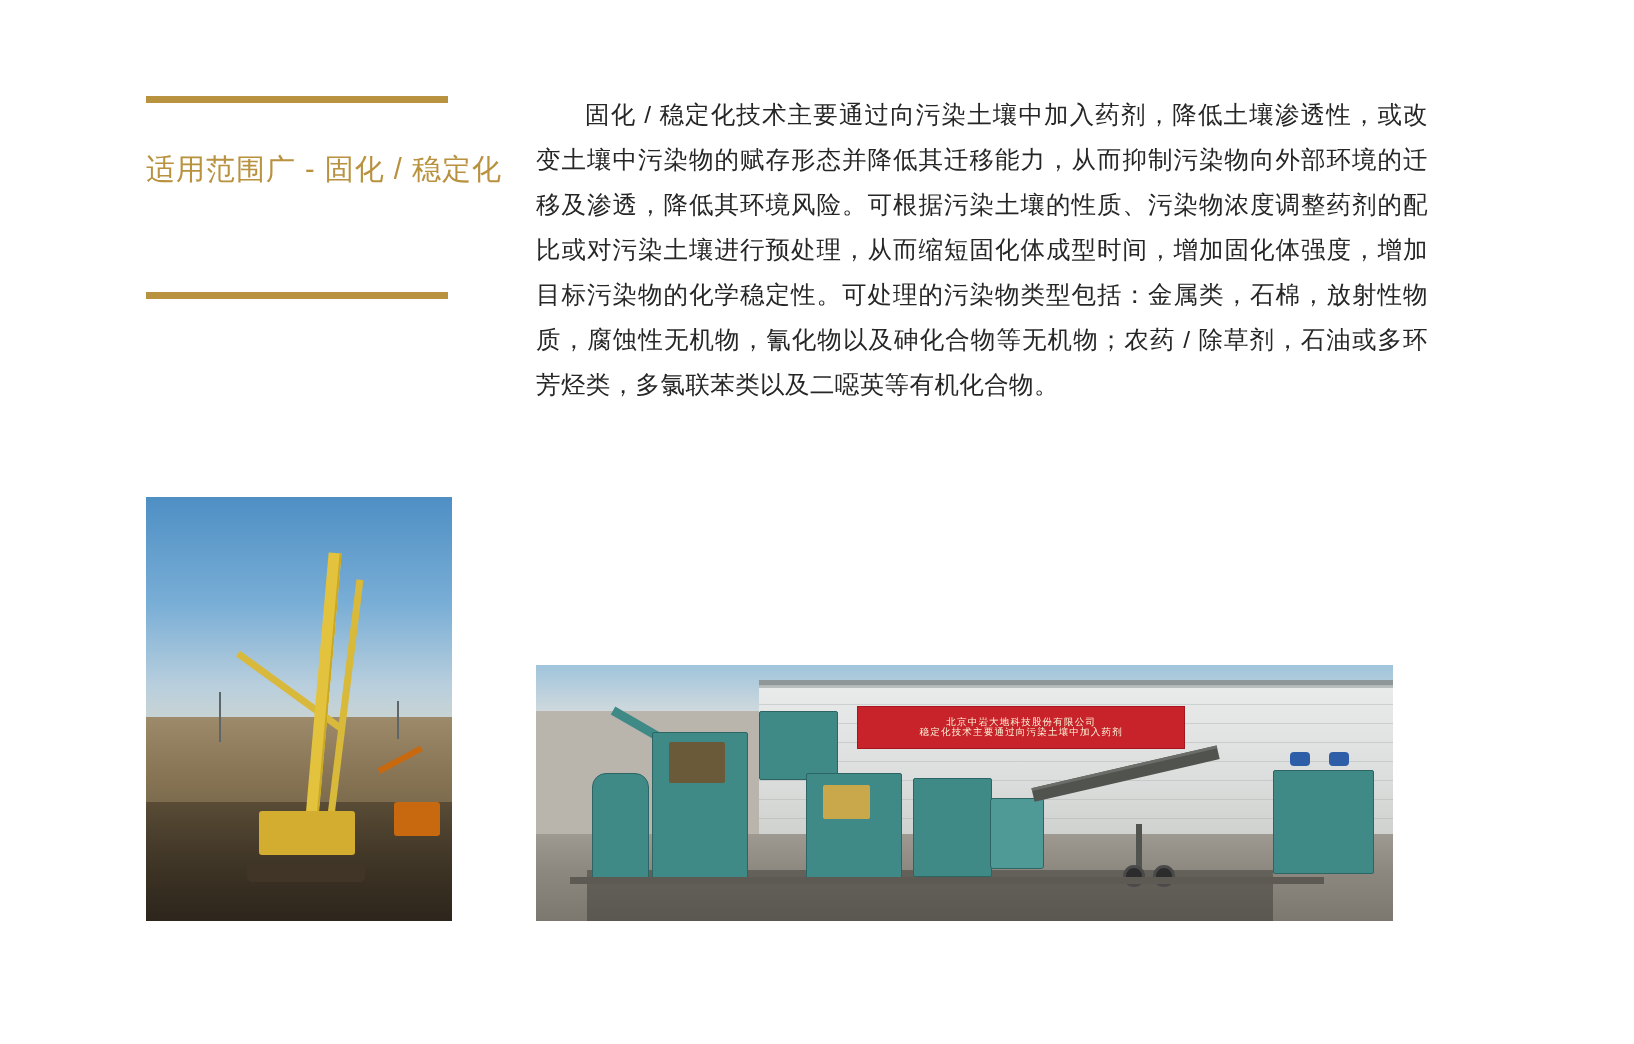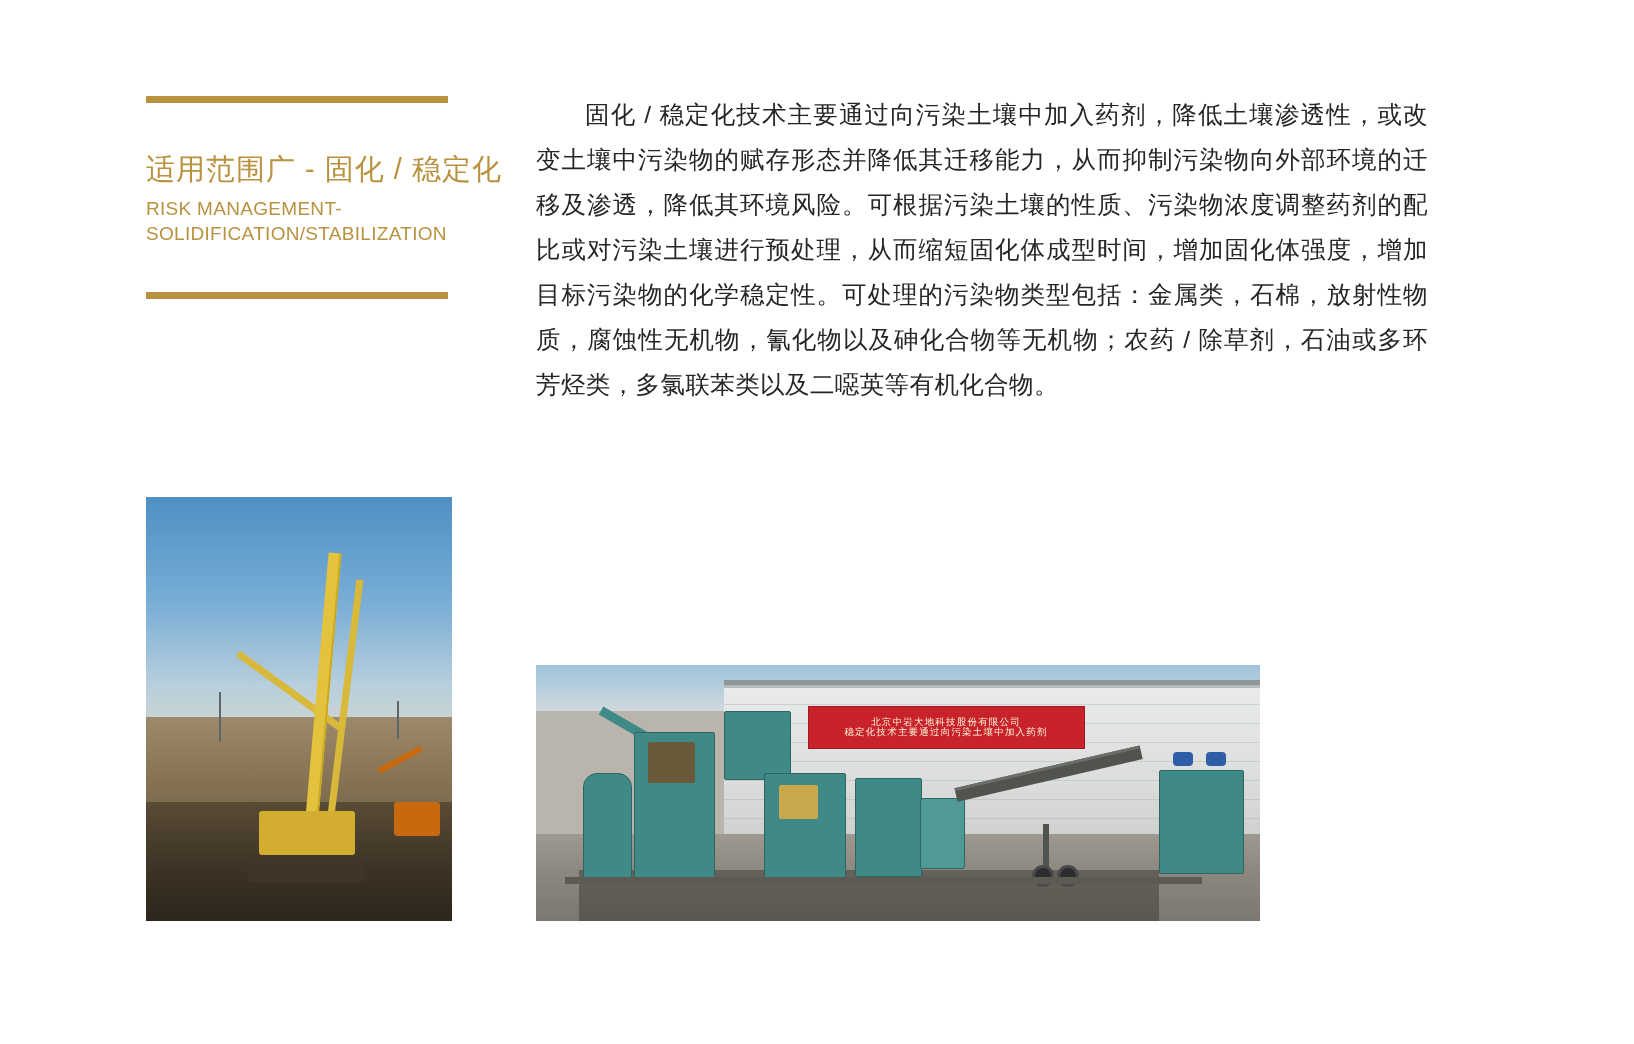--- a/index.html
+++ b/index.html
@@ -160,21 +160,21 @@
     letter-spacing: 0.4px;
     margin: 0 0 22px 0;
     font-family: Liberation Sans, sans-serif;
   }
 
   
   .photo-equip {
     position: absolute;
     left: 536px;
     top: 665px;
-    width: 724px;
+    width: 857px;
     height: 256px;
     overflow: hidden;
     background: #b9b5ac;
   }
   .eq-sky {
     position: absolute; left:0; top:0; width:100%; height: 18%;
     background: linear-gradient(180deg,#9fc4dc 0%, #cfd9dd 100%);
   }
   .eq-wall {
     position: absolute; left: 26%; top: 8%; width: 74%; height: 58%;
@@ -255,21 +255,20 @@
   .eq-rail {
     position:absolute; left: 4%; top: 83%; width: 88%; height: 7px; background:#5d5a54;
   }
 </style>
 </head>
 <body>
 
 <div class="left-col">
   <div class="rule rule-top"></div>
   <div class="title-cn">适用范围广 - 固化 / 稳定化</div>
-  <div class="title-en">RISK MANAGEMENT-SOLIDIFICATION/STABILIZATION</div>
   <div class="rule rule-bottom"></div>
 </div>
 
 <div class="photo-rig" title="">
   <div class="rig-sky"></div>
   <div class="rig-hill"></div>
   <div class="rig-ground"></div>
   <div class="rig-ground-2"></div>
   <div class="rig-pole" style="left:24%"></div>
   <div class="rig-pole" style="left:82%;top:48%;height:38px"></div>

